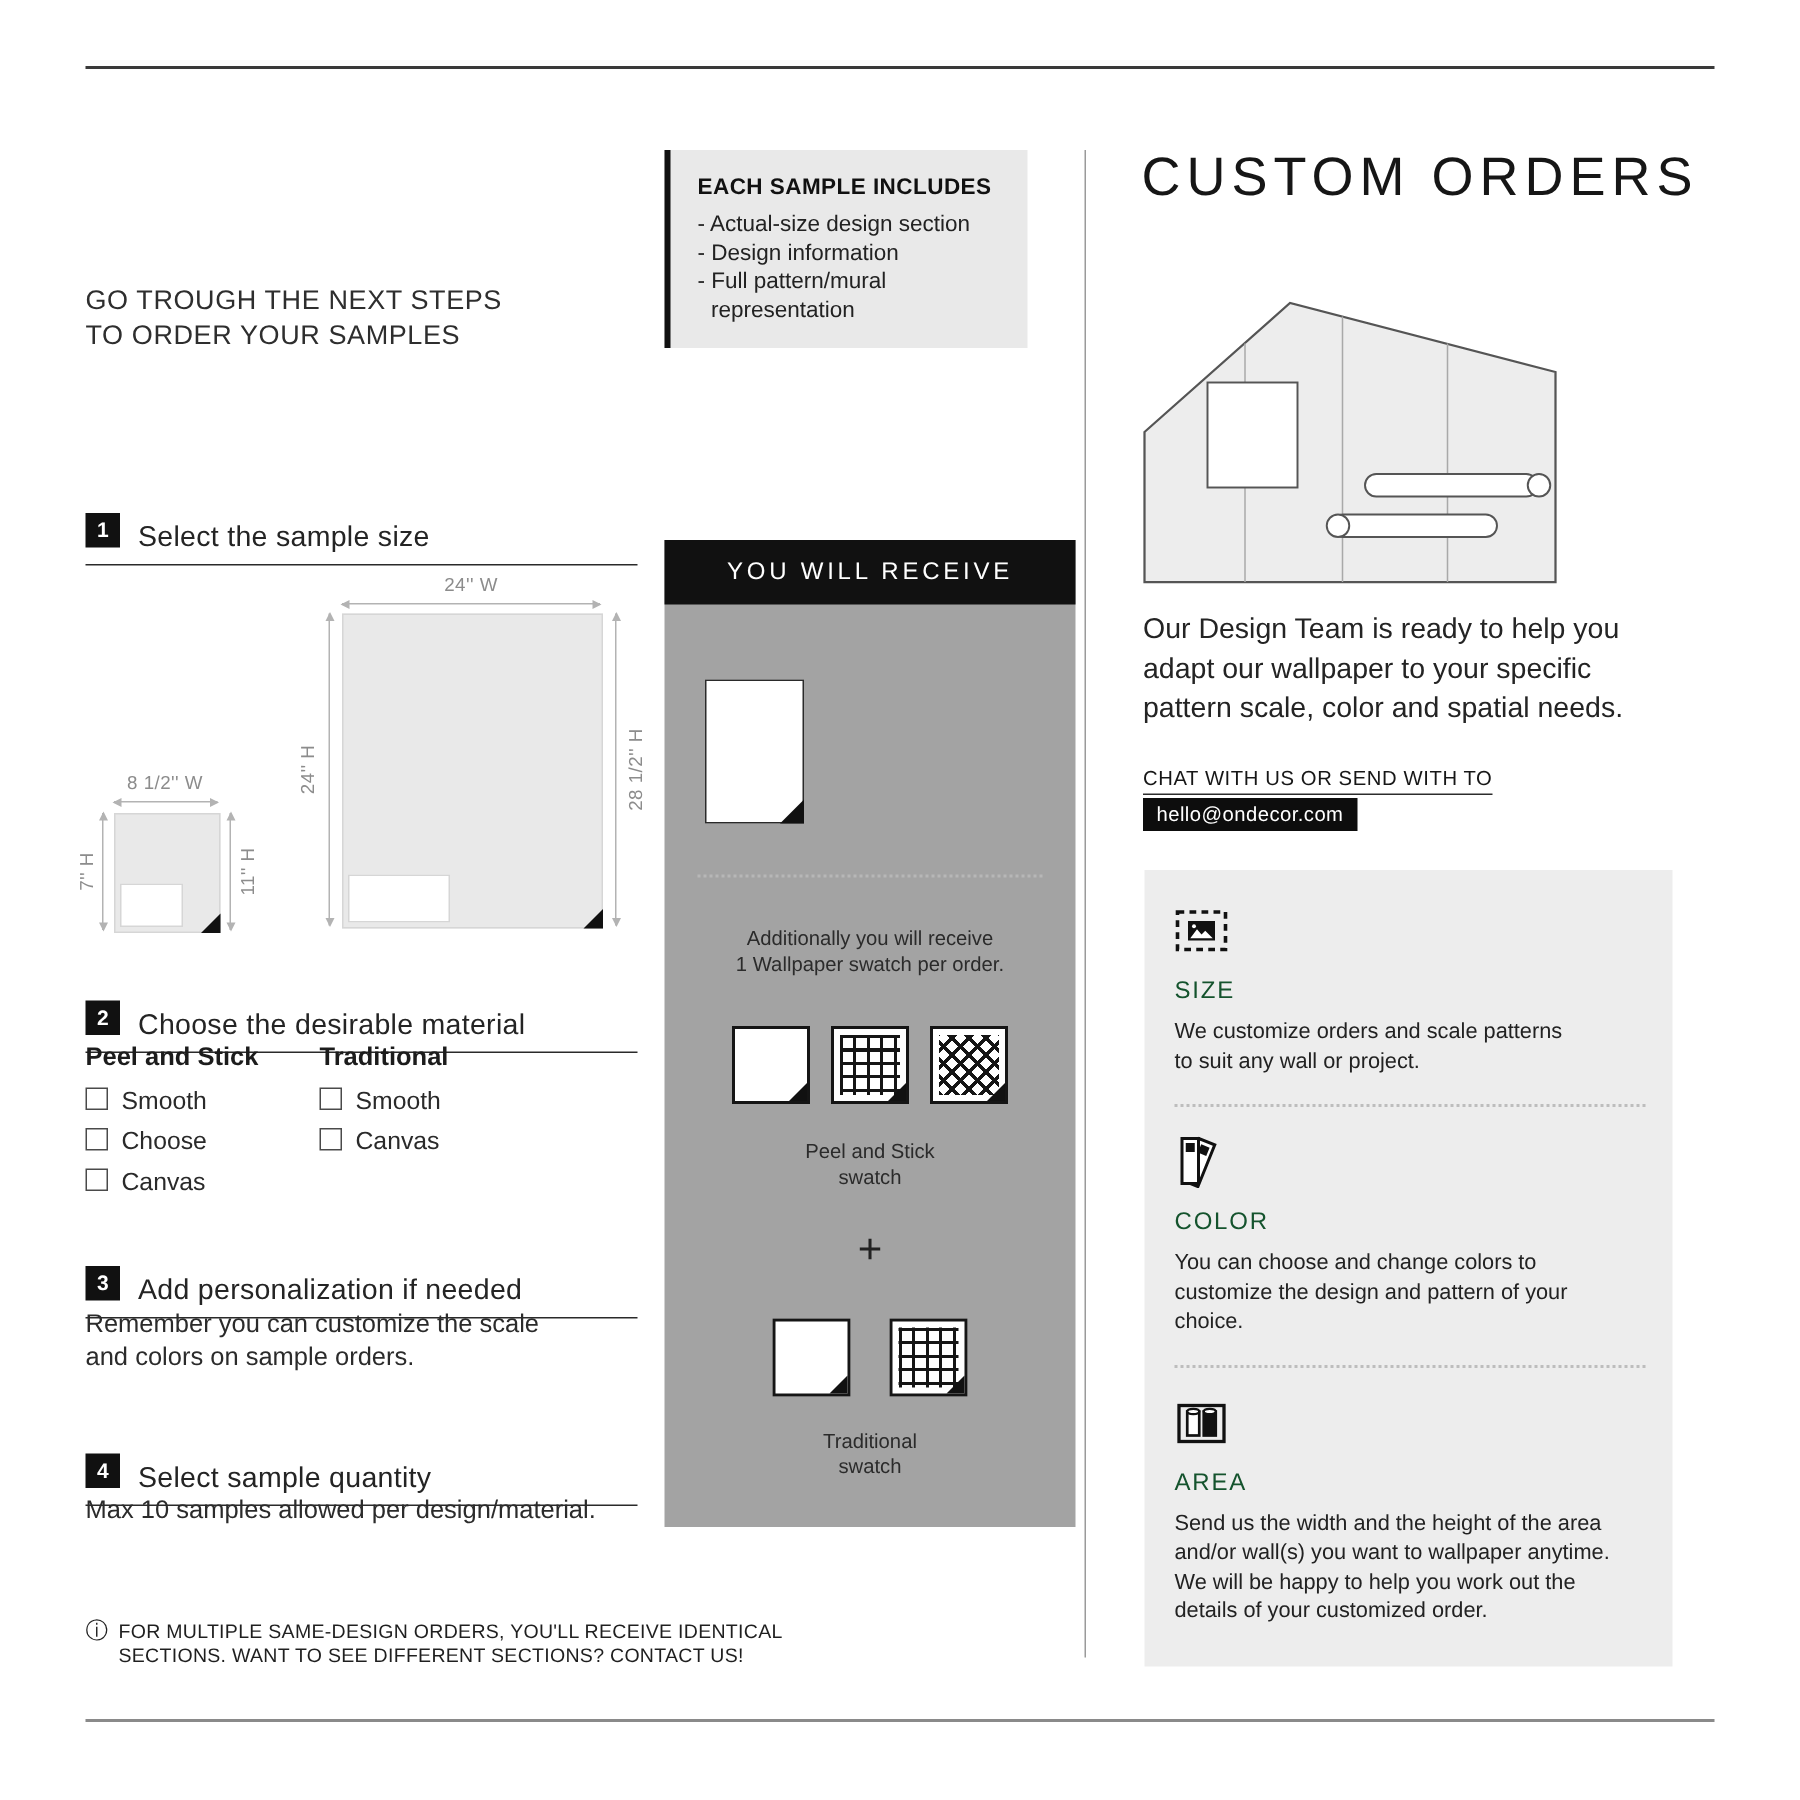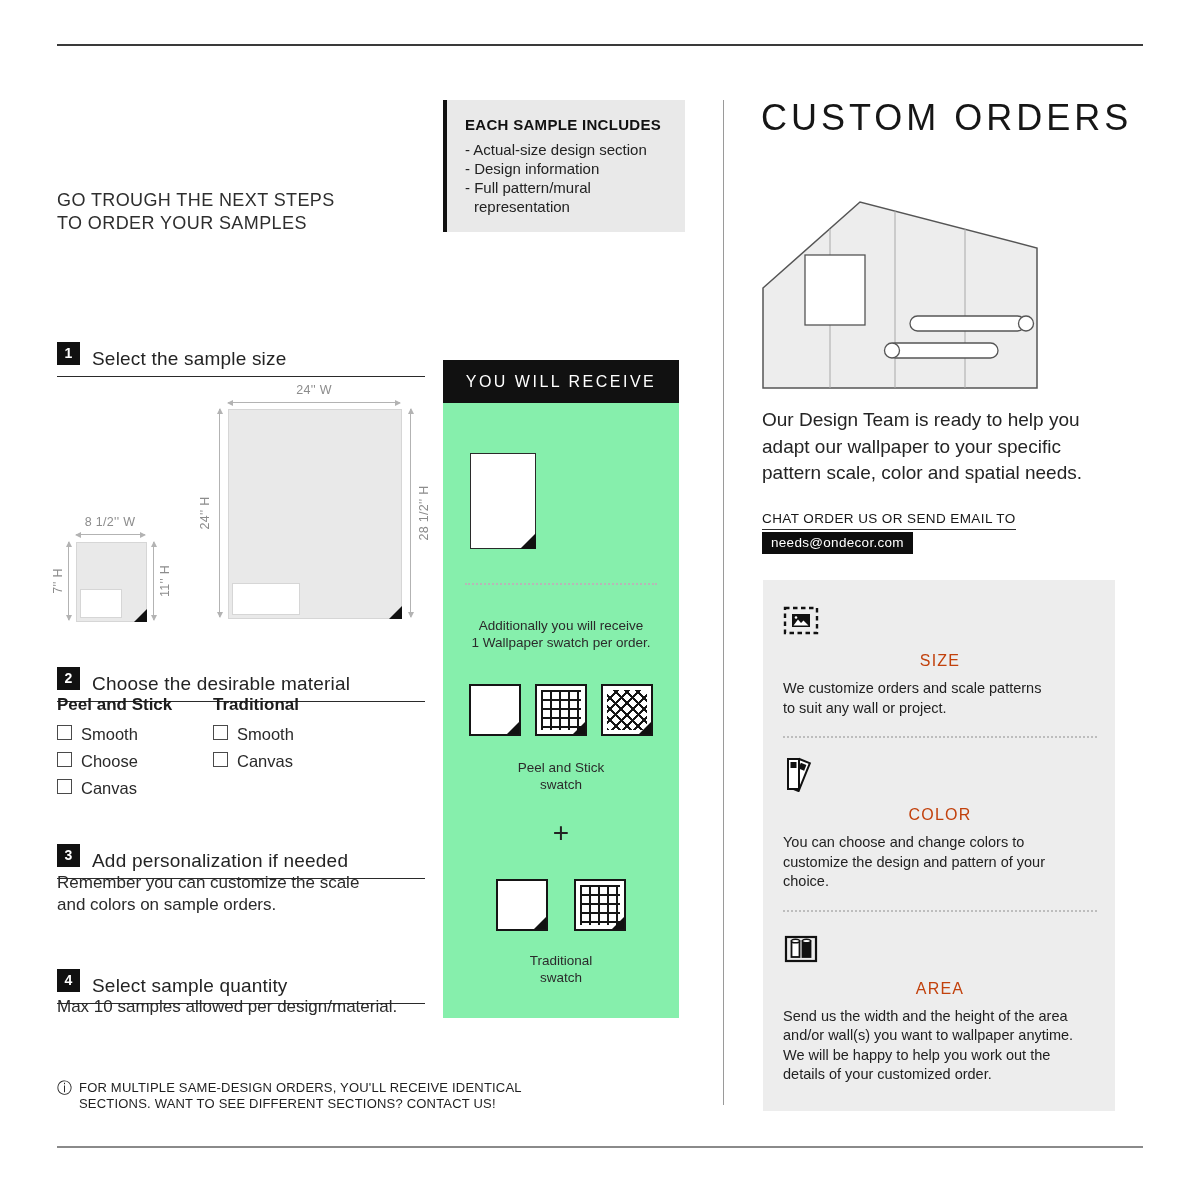--- a/index.html
+++ b/index.html
@@ -54,21 +54,21 @@
   .mat-opt { display:flex; align-items:flex-start; gap:9px; margin-bottom:8px; font-size:16.5px; color:#2a2a2a; }
   .cbx { width:13px; height:13px; border:1.5px solid #4a4a4a; flex:0 0 13px; background:#fff; }
 
   #note-3 { position:absolute; left:57px; top:872px; margin:0; font-size:17px; line-height:21.5px; white-space:pre-line; }
   #note-4 { position:absolute; left:57px; top:997px; margin:0; font-size:17px; }
 
   #footnote { position:absolute; left:57px; top:1080px; display:flex; gap:7px; color:#1f1f1f; }
   .info-glyph { font-size:15px; line-height:16px; }
   #footnote .txt { white-space:pre-line; font-size:13px; line-height:16px; letter-spacing:0.2px; }
 
-  #receive { position:absolute; left:443px; top:360px; width:236px; height:658px; background:#86efac; }
+  #receive { position:absolute; left:443px; top:360px; width:274px; height:658px; background:#a3a3a3; }
   .receive-header { height:43px; background:#111; color:#fff; display:flex; align-items:center; justify-content:center;
                     font-size:16px; letter-spacing:2.5px; white-space:nowrap; }
   .amount-row { display:flex; gap:20px; margin:50px 8px 0 27px; }
   .sheet { width:64px; height:94px; background:#fff; border:1.5px solid #2a2a2a; position:relative; flex:0 0 64px; }
   .sheet::after { content:""; position:absolute; right:-1px; bottom:-1px; width:0; height:0;
                   border-bottom:16px solid #111; border-left:16px solid transparent; }
   .amount-text { margin-top:16px; font-size:13.5px; line-height:16.5px; white-space:pre-line; color:#2e2e2e; }
   .dotted { border-top:2px dotted #b7b7b7; margin:34px 22px 0; }
   .additional { margin-top:32px; text-align:center; font-size:13.5px; line-height:17px; white-space:pre-line; }
   .swatch-row { margin-top:33px; display:flex; justify-content:center; gap:14px; }
@@ -91,21 +91,21 @@
   #custom-intro { position:absolute; left:762px; top:407px; margin:0; font-size:19px; line-height:26.5px;
                   white-space:pre-line; color:#242424; }
   #contact-label { position:absolute; left:762px; top:511px; font-size:13.5px; letter-spacing:0.4px; color:#171717;
                    border-bottom:1.5px solid #2c2c2c; padding-bottom:3px; }
   #email-badge { position:absolute; left:762px; top:532px; background:#0d0d0d; color:#fff; font-size:13.5px;
                  padding:3px 9px 4px; letter-spacing:0.3px; }
 
   #features { position:absolute; left:763px; top:580px; width:352px; box-sizing:border-box; background:#ededed;
               padding:22px 18px 26px 20px; }
   .feat-icon { margin-bottom:14px; height:36px; }
-  .feat-title { font-size:16px; letter-spacing:1.2px; color:#c2410c; margin-bottom:9px;text-align:center; }
+  .feat-title { font-size:16px; letter-spacing:1.2px; color:#14532d; margin-bottom:9px; }
   .feat-text { font-size:14.5px; line-height:19.5px; white-space:pre-line; color:#222; }
   .feat-div { border-top:2px dotted #bdbdbd; margin:18px 0; }
 </style>
 </head>
 <body>
 
 <div class="canvas">
 
   <div class="rule top"></div>
   <div class="rule bottom"></div>
@@ -250,22 +250,22 @@
     <rect x="150" y="118" width="115" height="15" rx="7.5" fill="#fff" stroke="#555" stroke-width="1.3"></rect>
     <circle cx="266" cy="125.5" r="7.5" fill="#fff" stroke="#555" stroke-width="1.3"></circle>
     <rect x="128" y="145" width="110" height="15" rx="7.5" fill="#fff" stroke="#555" stroke-width="1.3"></rect>
     <circle cx="132" cy="152.5" r="7.5" fill="#fff" stroke="#555" stroke-width="1.3"></circle>
   </svg>
 
   <p id="custom-intro">Our Design Team is ready to help you
 adapt our wallpaper to your specific
 pattern scale, color and spatial needs.</p>
 
-  <div id="contact-label">CHAT ORDER US OR SEND EMAIL TO</div>
-  <div id="email-badge">needs@ondecor.com</div>
+  <div id="contact-label">CHAT WITH US OR SEND WITH TO</div>
+  <div id="email-badge">hello@ondecor.com</div>
 
   <div id="features">
 
     <div class="feature">
       <div class="feat-icon">
         <svg width="36" height="36" viewBox="0 0 36 36">
           <rect x="2" y="6" width="32" height="25" fill="none" stroke="#111" stroke-width="2.4" stroke-dasharray="4.5 3.5"></rect>
           <rect x="9" y="12" width="18" height="13" fill="#111"></rect>
           <path d="M10.5 23.5 L15 17.5 L18 21 L20.5 18.5 L25.5 23.5 Z" fill="#fff"></path>
           <circle cx="13" cy="15.5" r="1.3" fill="#fff"></circle>

